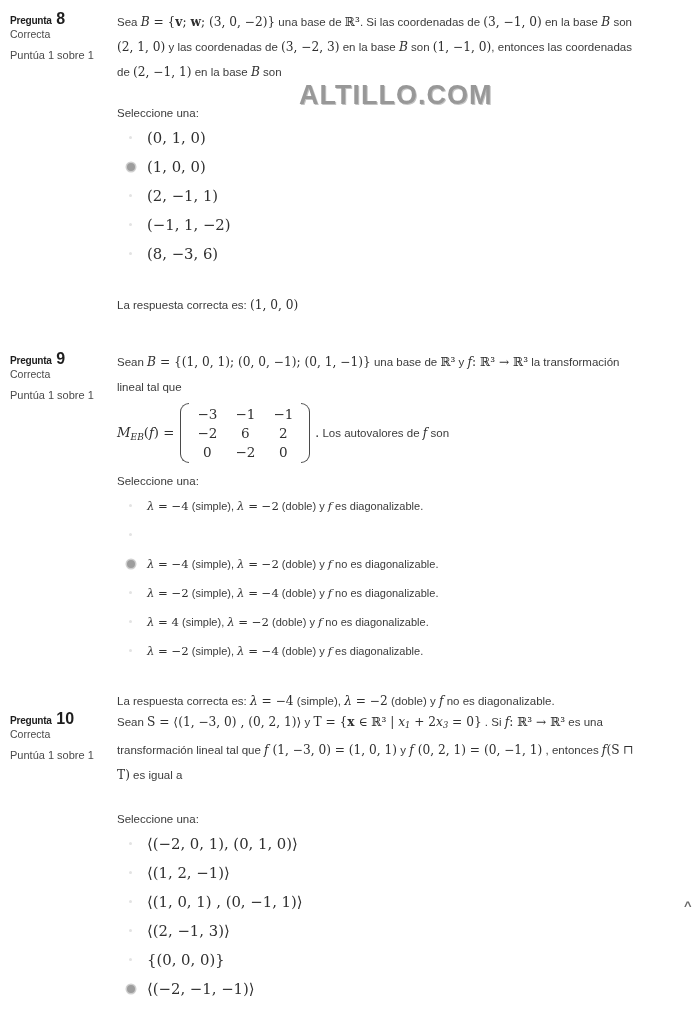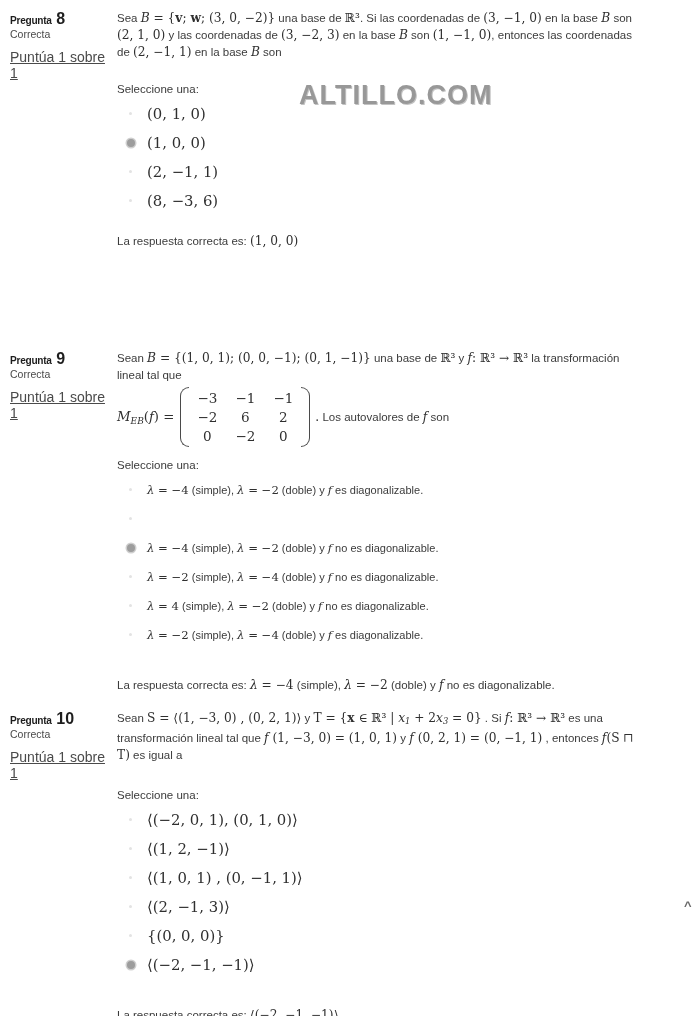--- a/index.html
+++ b/index.html
@@ -5,42 +5,42 @@
   * { margin:0; padding:0; box-sizing:border-box; }
   html,body { width:700px; height:1016px; background:#ffffff; overflow:hidden;
     font-family:"Liberation Sans", sans-serif; color:#3b3b3b; }
   .question { position:absolute; left:0; width:649px; display:flex; }
   #q8 { top:8px; } #q9 { top:348px; } #q10 { top:708px; }
   .qinfo { width:117px; flex:0 0 117px; padding:2px 4px 0 10px; }
   .qheader { color:#1e1e1e; white-space:nowrap; }
   .qword { font-weight:bold; font-size:11px; letter-spacing:-0.3px; display:inline-block; transform:scaleX(0.92); transform-origin:left; }
   .qnum { font-weight:bold; font-size:16px; margin-left:1px; }
   .qstatus { font-size:10.5px; color:#4a4a4a; }
-  .qgrade { margin-top:9px; font-size:14px; color:#4a4a4a;text-decoration:underline; }
+  .qgrade { margin-top:9px; font-size:11px; color:#4a4a4a; }
   .qbody { flex:1; padding:2px 8px 0 0; }
-  .prompt { font-size:11.5px; line-height:17px; color:#3b3b3b; }
+  .prompt { font-size:11.5px; line-height:25px; color:#3b3b3b; }
   
   .s0 { font-family:"Liberation Sans", sans-serif; }
   .s1 { font-family:"DejaVu Serif", serif; color:#2f2f2f; font-size:1.06em; }
   .s2 { font-family:"DejaVu Serif", serif; color:#2f2f2f; font-style:italic; font-size:0.72em; vertical-align:-0.28em; }
   .s3 { font-family:"DejaVu Serif", serif; color:#2f2f2f; font-style:italic; font-size:1.06em; }
   .s4 { font-family:"DejaVu Serif", serif; color:#2f2f2f; font-weight:bold; font-size:1.06em; }
   .select-label { font-size:11.5px; color:#3b3b3b; }
   .options { margin-top:4px; }
   .opt-row { display:flex; align-items:center; height:29px; }
   .mark { flex:0 0 13px; height:13px; margin-left:8px; position:relative; }
   .mark::after { content:""; position:absolute; left:4px; top:5px; width:3px; height:3px;
     border-radius:50%; background:#e3e3e3; }
   .mark.sel::after { left:2px; top:3px; width:8px; height:8px; background:#9d9d9d;
     box-shadow:0 0 0 1.5px #cfcfcf; }
   .opt-label { margin-left:9px; }
   .opts-math .opt-label { font-size:14px; }
   .opts-text .opt-label { font-size:11px; }
   .answer-line { font-size:11.5px; color:#3b3b3b; }
-  #q8 .answer-line { margin-top:19px; }
+  #q8 .answer-line { margin-top:30px; }
   #q9 .answer-line { margin-top:29px; }
   #q10 .answer-line { margin-top:29px; }
   #q8 .select-label { margin-top:22px; }
   #q9 .select-label { margin-top:11px; }
   #q10 .select-label { margin-top:25px; }
   
   .matrix-line { display:flex; align-items:center; margin-top:2px; min-height:62px; }
   .matrix-prefix { font-size:12.5px; white-space:nowrap; }
   .paren { width:9px; align-self:stretch; margin:1px 1px; }
   .paren.l { border:1.6px solid #4a4a4a; border-right:none; border-radius:11px 0 0 11px; margin-left:6px; }
@@ -80,20 +80,24 @@
         <div class="opt-row">
           <span class="mark sel"></span>
           <span class="opt-label"><span class="s1">(1, 0, 0)</span></span>
         </div>
         <div class="opt-row">
           <span class="mark"></span>
           <span class="opt-label"><span class="s1">(2, −1, 1)</span></span>
         </div>
         <div class="opt-row">
           <span class="mark"></span>
+          <span class="opt-label"><span class="s1">(−1, 1, −2)</span></span>
+        </div>
+        <div class="opt-row">
+          <span class="mark"></span>
           <span class="opt-label"><span class="s1">(8, −3, 6)</span></span>
         </div>
       </div>
     <div class="answer-line">
       <span>La respuesta correcta es: </span><span><span class="s1">(1, 0, 0)</span></span>
     </div>
   </div>
 </div>
 
 <div class="question" id="q9">

